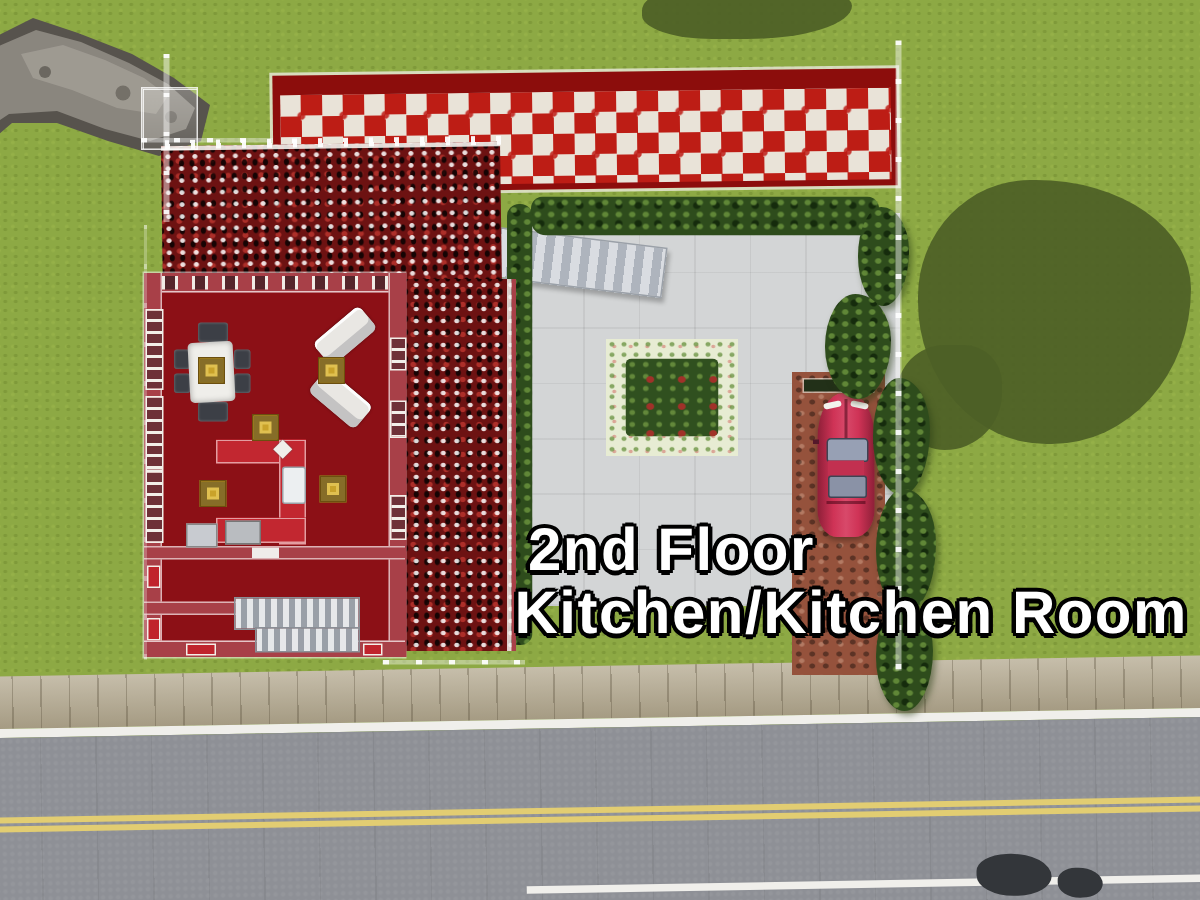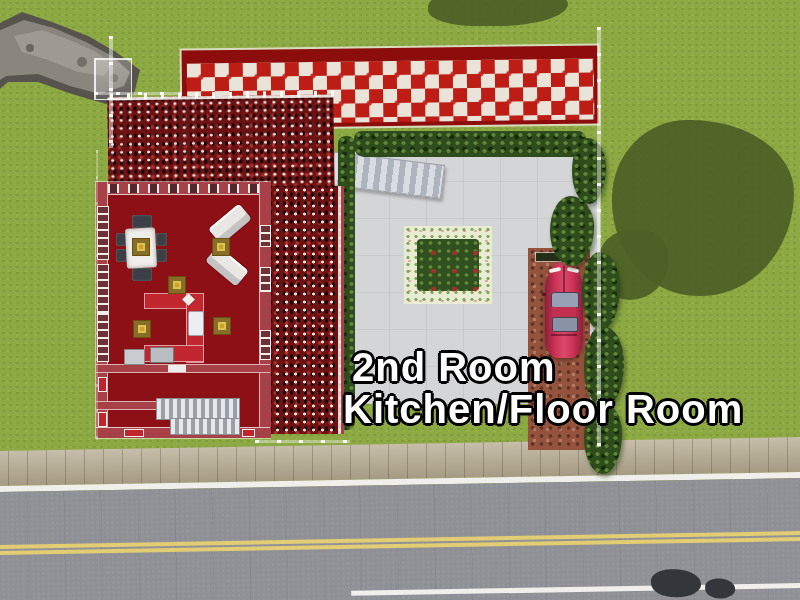--- a/index.html
+++ b/index.html
@@ -276,17 +276,17 @@
   </div>
 
   <div class="fence-v fv-right"></div>
   <div class="fence-v fv-left-top"></div>
   <div class="fence-v fv-left"></div>
   <div class="fence-h fh-bottom"></div>
   <div class="fence-h fh-topleft"></div>
   <div class="grid-panel"></div>
 
   <div class="caption">
-    <div class="cap-line1">2nd Room</div>
-    <div class="cap-line2">Kitchen/Floor Room</div>
+    <div class="cap-line1">2nd Floor</div>
+    <div class="cap-line2">Kitchen/Kitchen Room</div>
   </div>
 
 </div>
 
 </body></html>

